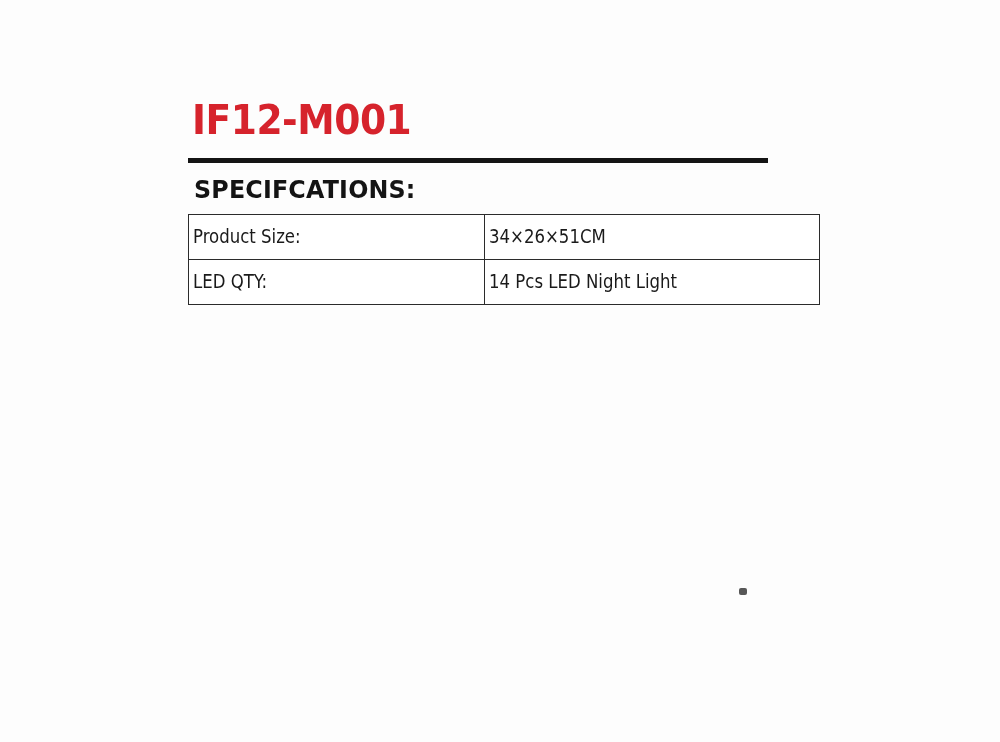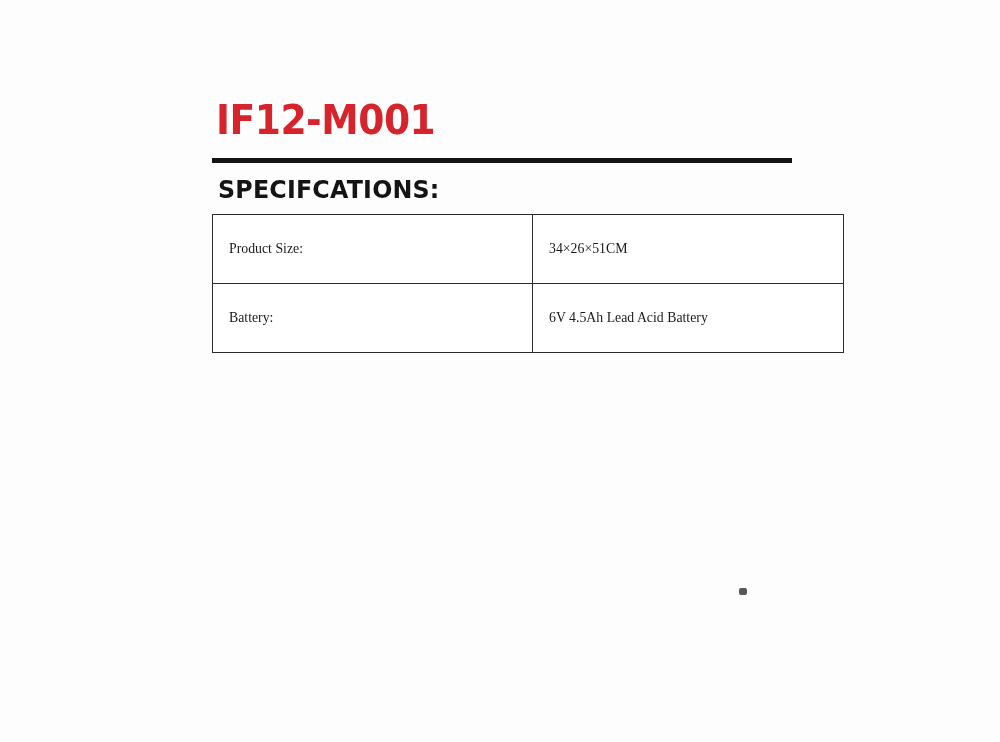--- a/index.html
+++ b/index.html
@@ -14,21 +14,21 @@
     overflow: hidden;
   }
   .page {
     position: relative;
     width: 1000px;
     height: 742px;
     background: #fdfdfd;
   }
   .sheet {
     position: absolute;
-    left: 212px;
+    left: 188px;
     top: 100px;
     width: 640px;
   }
   .model-title {
     font-family: "DejaVu Sans", "Liberation Sans", sans-serif;
     font-size: 40px;
     font-weight: bold;
     color: #d6232c;
     letter-spacing: -0.5px;
     line-height: 1;
@@ -53,27 +53,26 @@
     transform-origin: left center;
   }
   table.spec {
     border-collapse: collapse;
     width: 632px;
     table-layout: fixed;
     background: #ffffff;
   }
   table.spec td {
     border: 1px solid #2b2b2b;
-    padding: 16px;
+    padding: 4px;
     vertical-align: middle;
     color: #1a1a1a;
-    font-size: 15px;
+    font-size: 20px;
     line-height: 1.18;
     height: 36px;
-    font-family: Liberation Serif, serif;
   }
   td.label {
     width: 287px;
     padding-left: 46px;
     letter-spacing: 0px;
     transform-origin: left center;
   }
   td.value {
     padding-left: 18px;
     letter-spacing: 0px;
@@ -125,24 +124,24 @@
         <tr>
           <td class="label">
             <span class="cellspan">Product Size:</span>
           </td>
           <td class="value">
             <span class="cellspan">34×26×51CM</span>
           </td>
         </tr>
         <tr>
           <td class="label">
-            <span class="cellspan">Battery:</span>
+            <span class="cellspan">LED QTY:</span>
           </td>
           <td class="value">
-            <span class="cellspan">6V 4.5Ah Lead Acid Battery</span>
+            <span class="cellspan">14 Pcs LED Night Light</span>
           </td>
         </tr>
       </tbody>
     </table>
   </div>
 
   <div class="smudge"></div>
 </div>
 
 </body></html>

